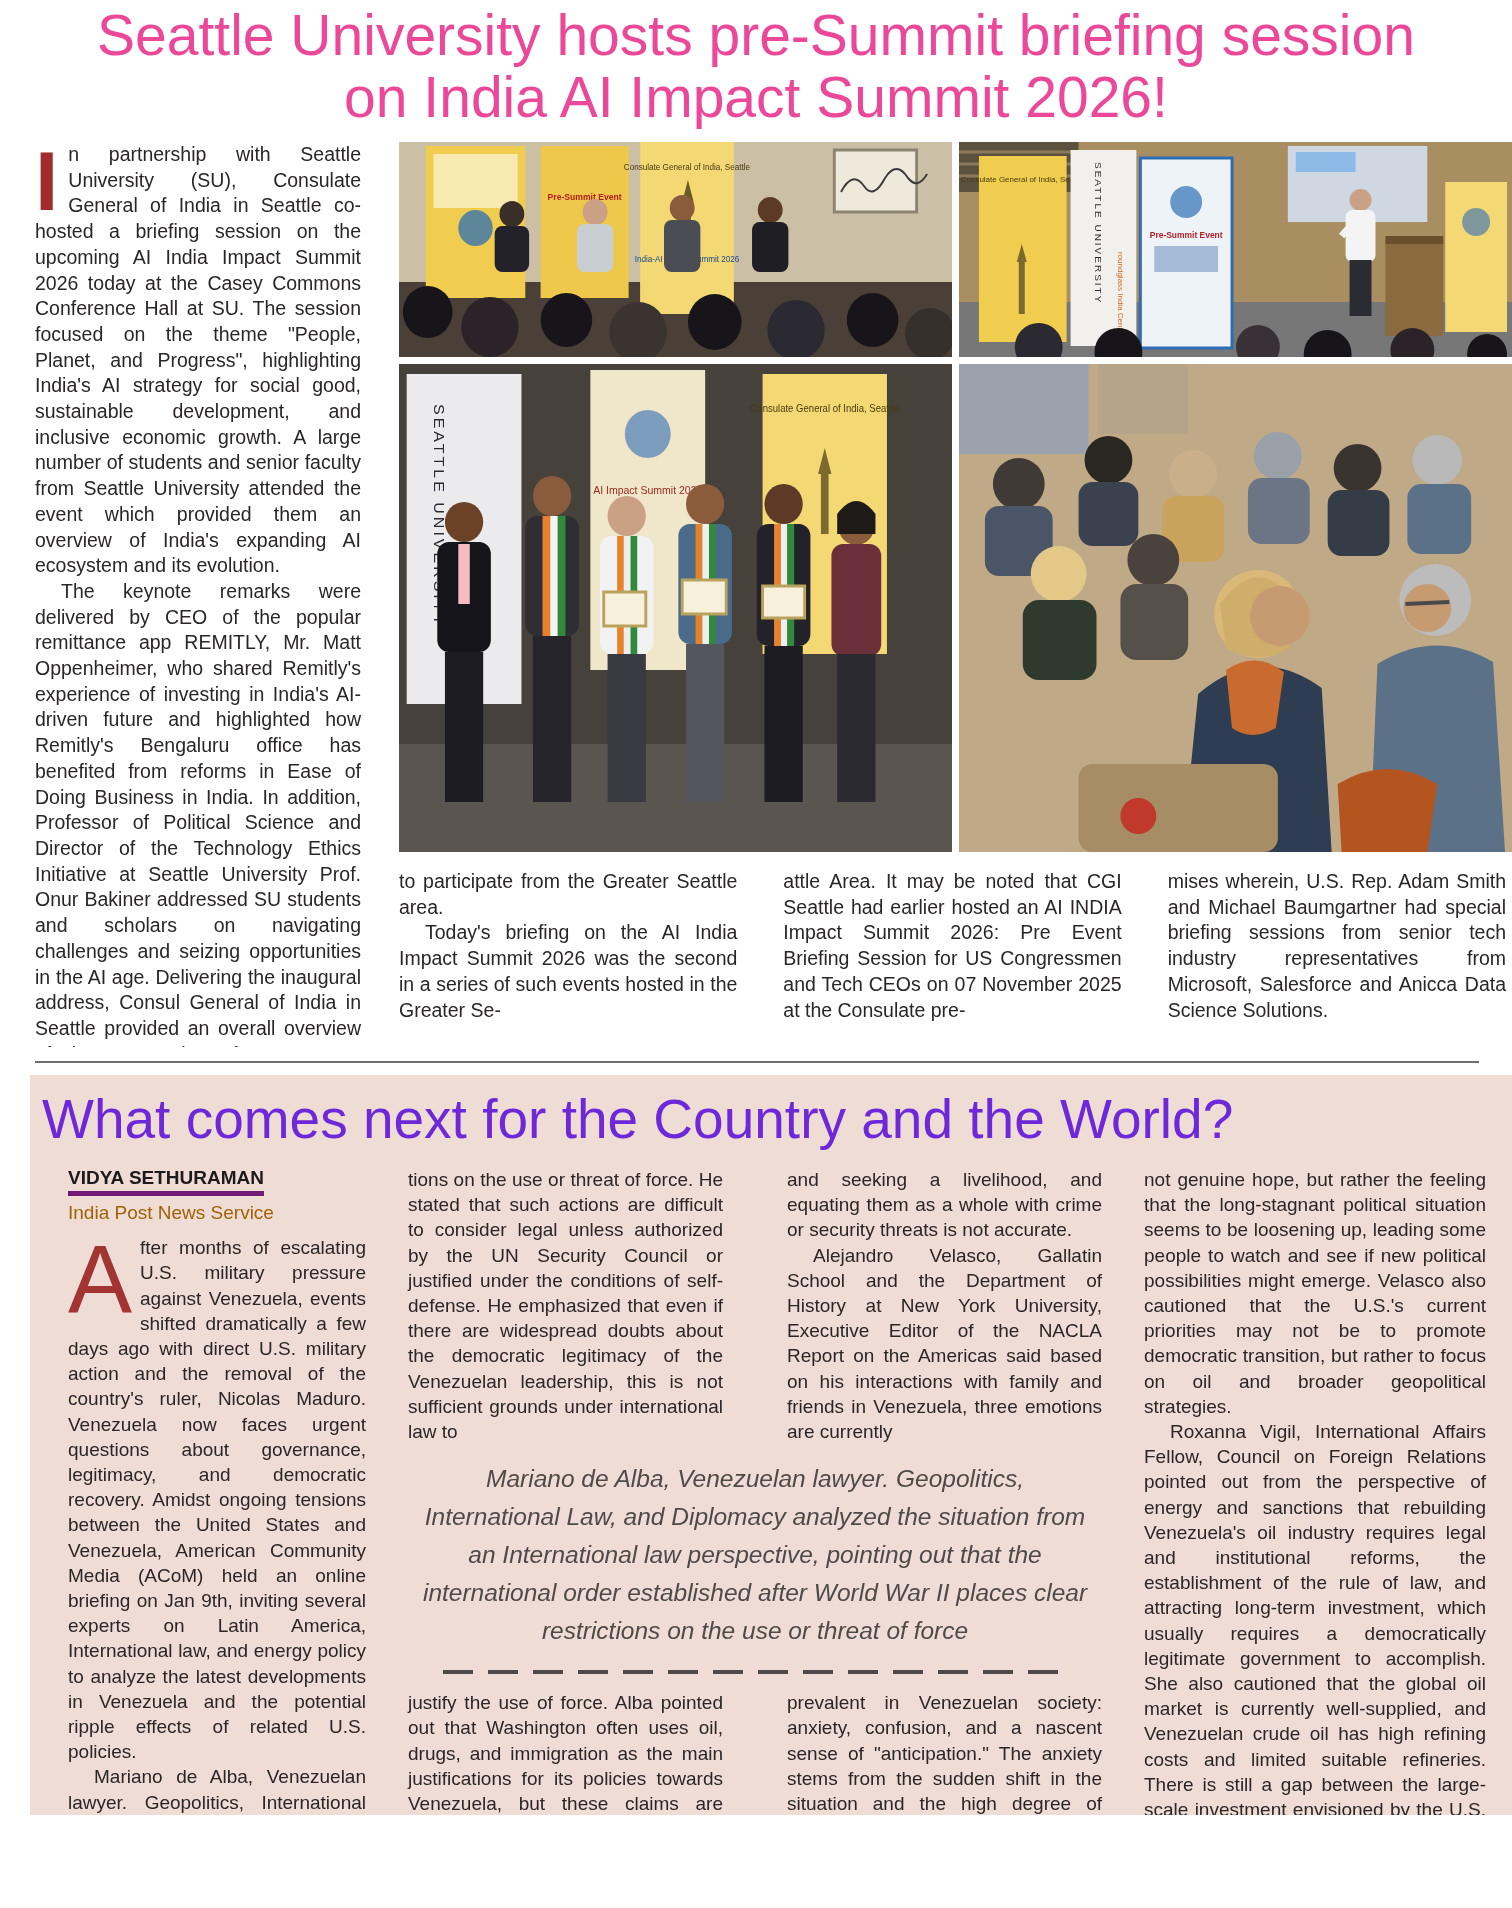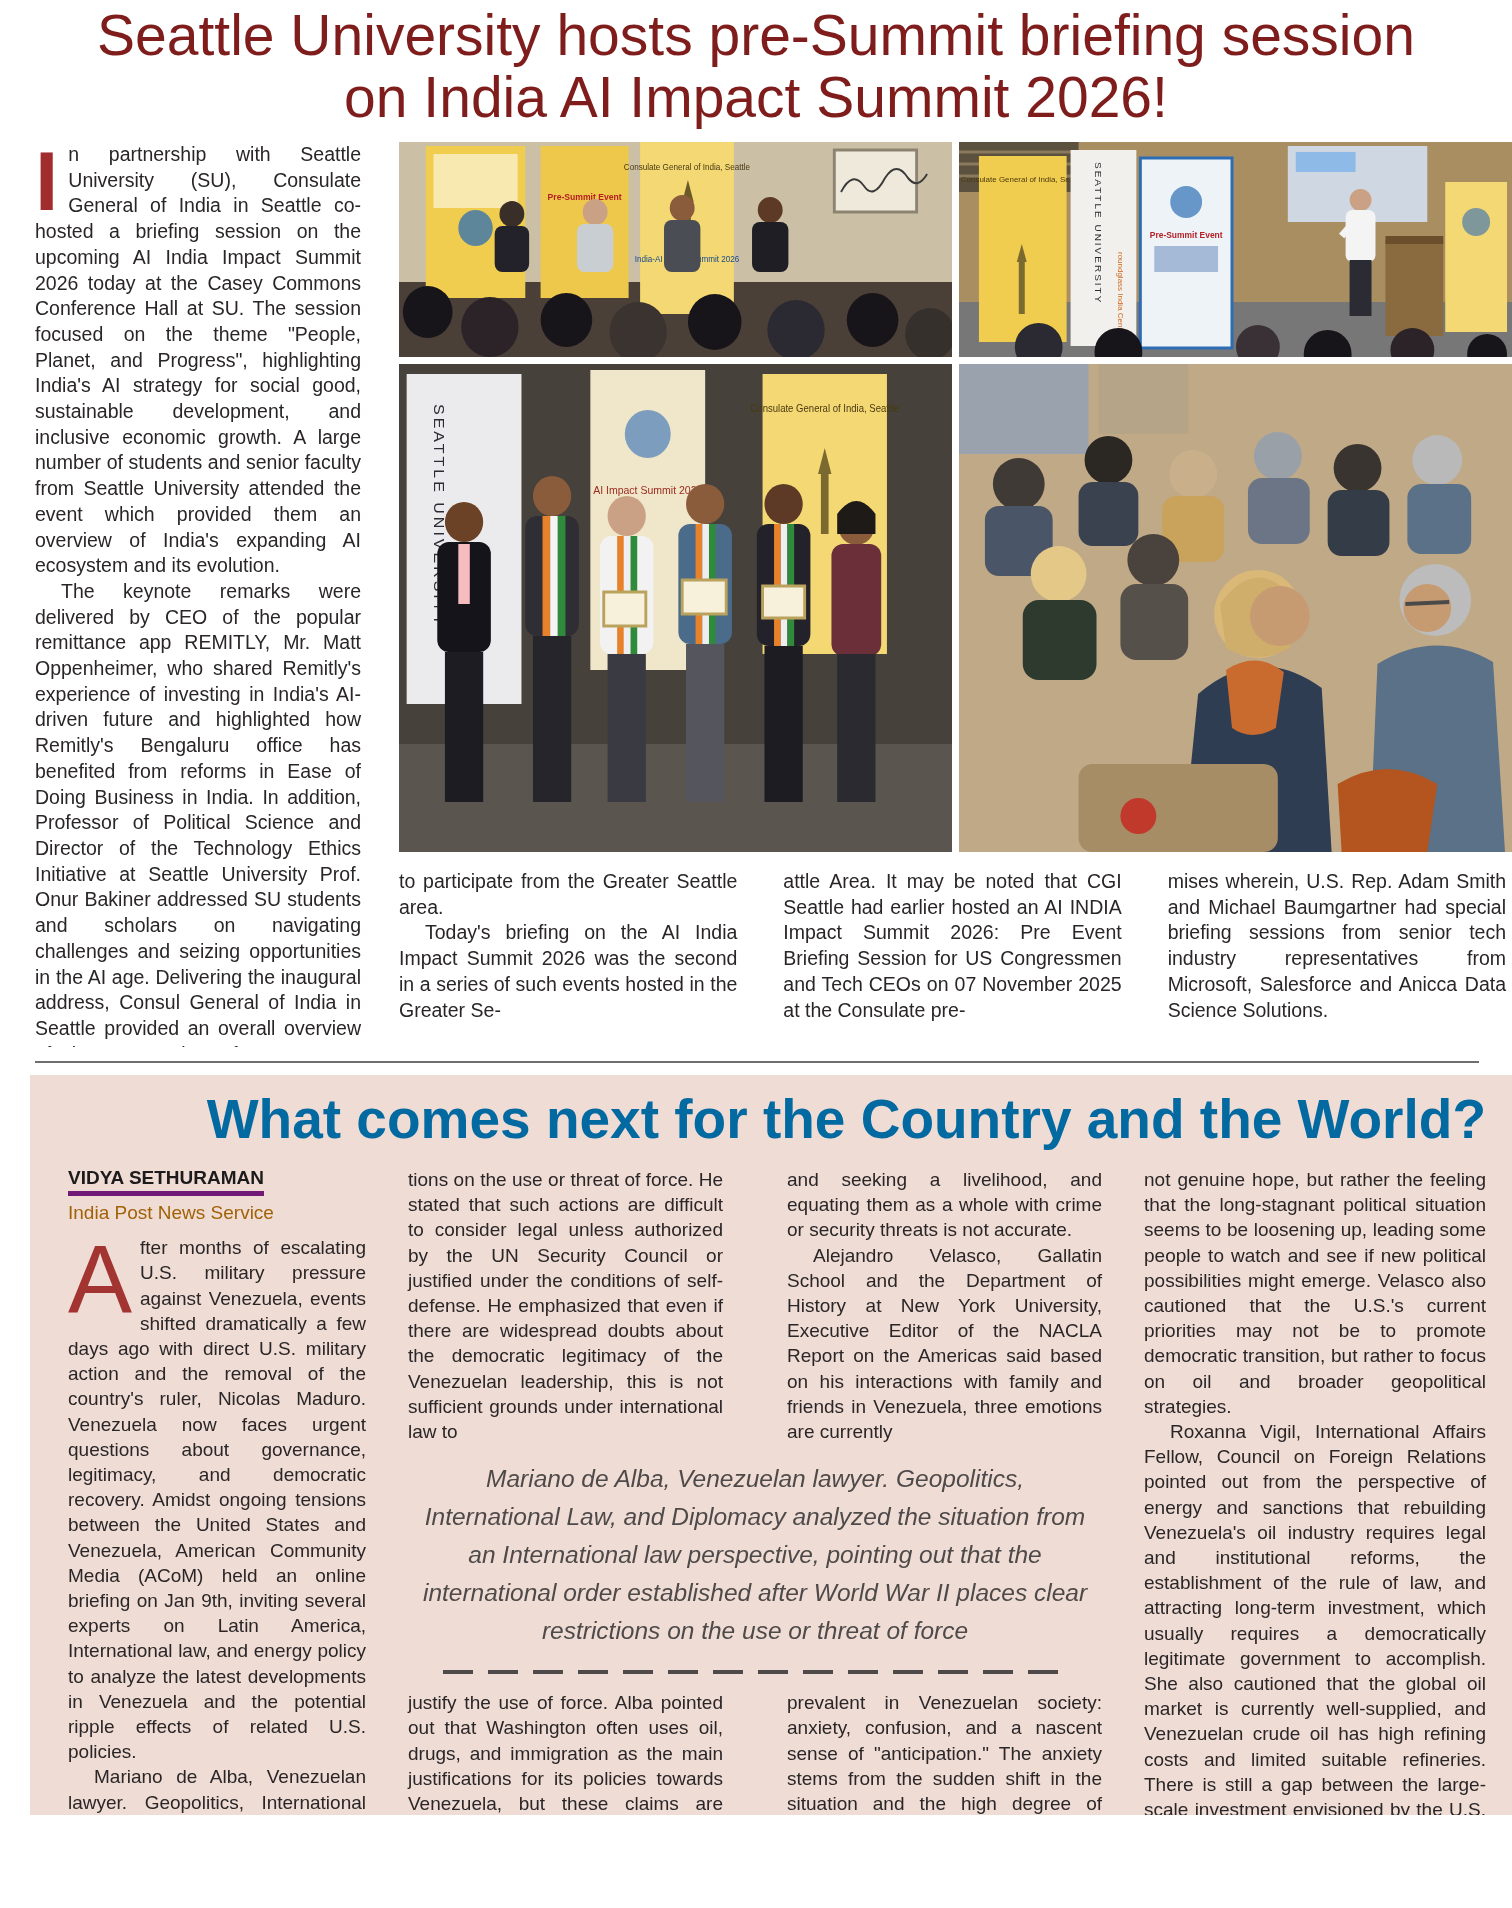--- a/index.html
+++ b/index.html
@@ -18,21 +18,21 @@
   .masthead .mh-red { color:#d01f25; margin-right:10px; }
   .mh-underline { position:absolute; left:530px; width:452px; top:88px; height:2px; background:#1a1a1a; }
   .hdr-url { position:absolute; left:0; right:0; top:94px; text-align:center; font-size:17px; color:#2a2a2a; }
   .thinline { position:absolute; top:84px; height:1px; background:#8f8f8f; }
   .graybar  { position:absolute; top:90px; height:8px; background:#aeaeae; }
   .tl-l { left:35px; width:488px; } .gb-l { left:35px; width:488px; }
   .tl-r { right:32px; width:460px; } .gb-r { right:32px; width:460px; }
 
   
   .h1 { text-align:center; font-size:57px; line-height:62px; font-weight:400; letter-spacing:0px;
-        color:#7f1d1d; margin:4px 40px 14px; }
+        color:#ec4899; margin:4px 40px 14px; }
 
   
   .a1 { display:flex; padding:0 0 0 35px; height:905px; overflow:hidden; }
   .a1-col1 { width:326px; flex:0 0 326px; font-size:19.5px; line-height:25.7px; text-align:justify; color:#2a2627; }
   .a1-col1 p + p { text-indent:26px; margin-top:0; }
   .dropcap-i { float:left; color:#a02c2d; font-weight:700; font-size:84px; line-height:70px;
         padding:4px 10px 0 0; }
   .a1-right { flex:1; padding-left:38px; padding-right:0; }
   .photo-grid { display:grid; grid-template-columns:1fr 1fr; grid-template-rows:215px 488px;
         gap:7px; margin-right:0; }
@@ -40,21 +40,21 @@
   .photo svg { display:block; width:100%; height:100%; }
   .a1-strip { display:grid; grid-template-columns:1fr 1fr 1fr; gap:46px; margin-top:17px; padding-right:6px;
         font-size:19.5px; line-height:25.7px; text-align:justify; color:#2a2627; }
   .a1-strip p + p { text-indent:26px; }
 
   .rule { margin:14px 33px 0 35px; border-top:2px solid #6e6e6e; }
 
   
   .a2 { background:#efdcd5; margin:12px 0 0 30px; width:1482px; height:740px; overflow:hidden;
         padding:10px 26px 0 12px; }
-  .h2 { text-align:right; font-size:55px; line-height:60px; font-weight:700; color:#0369a1; margin:4px 0 18px; }
+  .h2 { text-align:left; font-size:55px; line-height:60px; font-weight:400; color:#6d28d9; margin:4px 0 18px; }
   .a2-grid { display:grid; grid-template-columns:298px 1fr 342px; column-gap:42px; padding-left:26px; }
   .a2 p, .a2 .byline-org { font-size:19px; line-height:25.2px; }
   .a2 p { text-align:justify; color:#2a2627; }
   .byline-name { font-weight:700; font-size:19px; color:#1c1a1b; border-bottom:5px solid #701a75;
         display:inline-block; padding-bottom:2px; }
   .byline-org { color:#a16207; margin:4px 0 10px; }
   .dropcap-a { float:left; color:#a23431; font-size:96px; line-height:76px; padding:6px 8px 0 0; font-weight:400; }
   .a2 .ind { text-indent:26px; }
   .a2-midrow { display:grid; grid-template-columns:1fr 1fr; column-gap:64px; }
   .pullquote { font-style:italic; color:#4e4a49; font-size:24.5px; line-height:38px; text-align:center;

